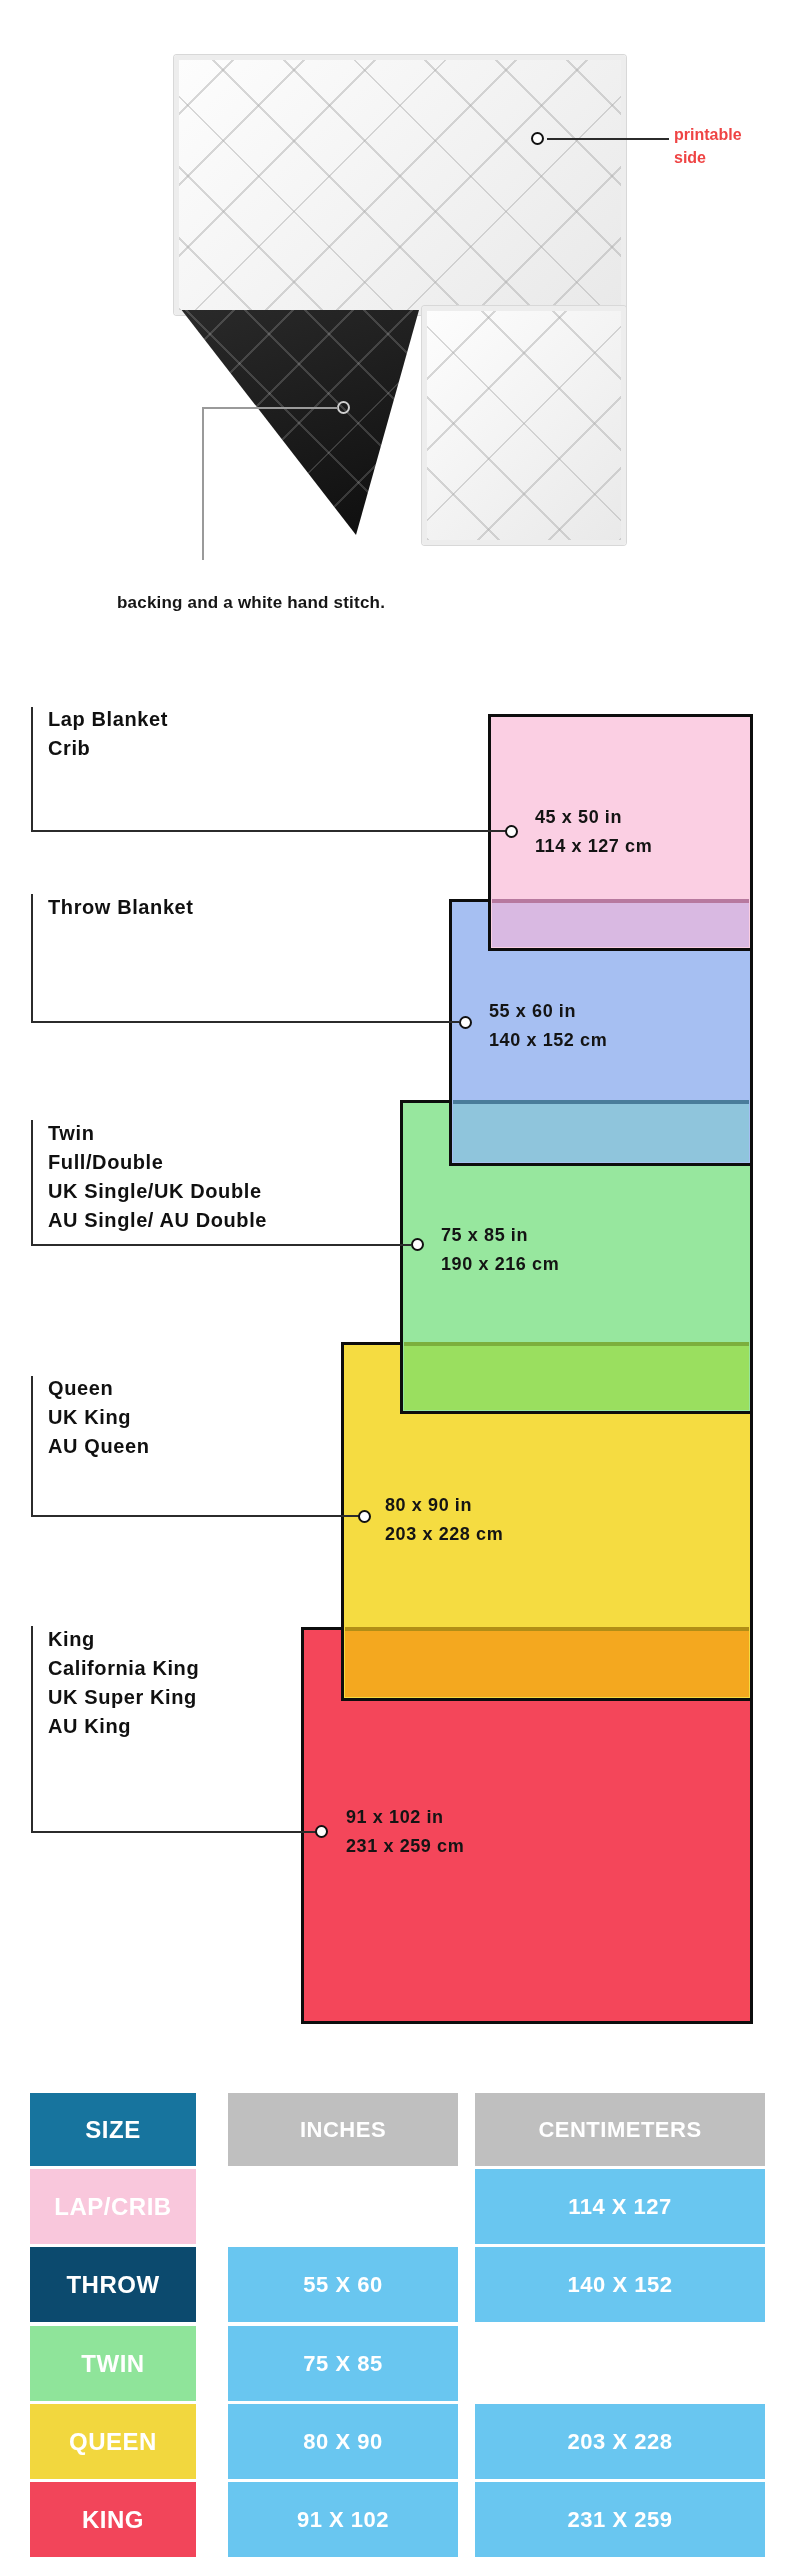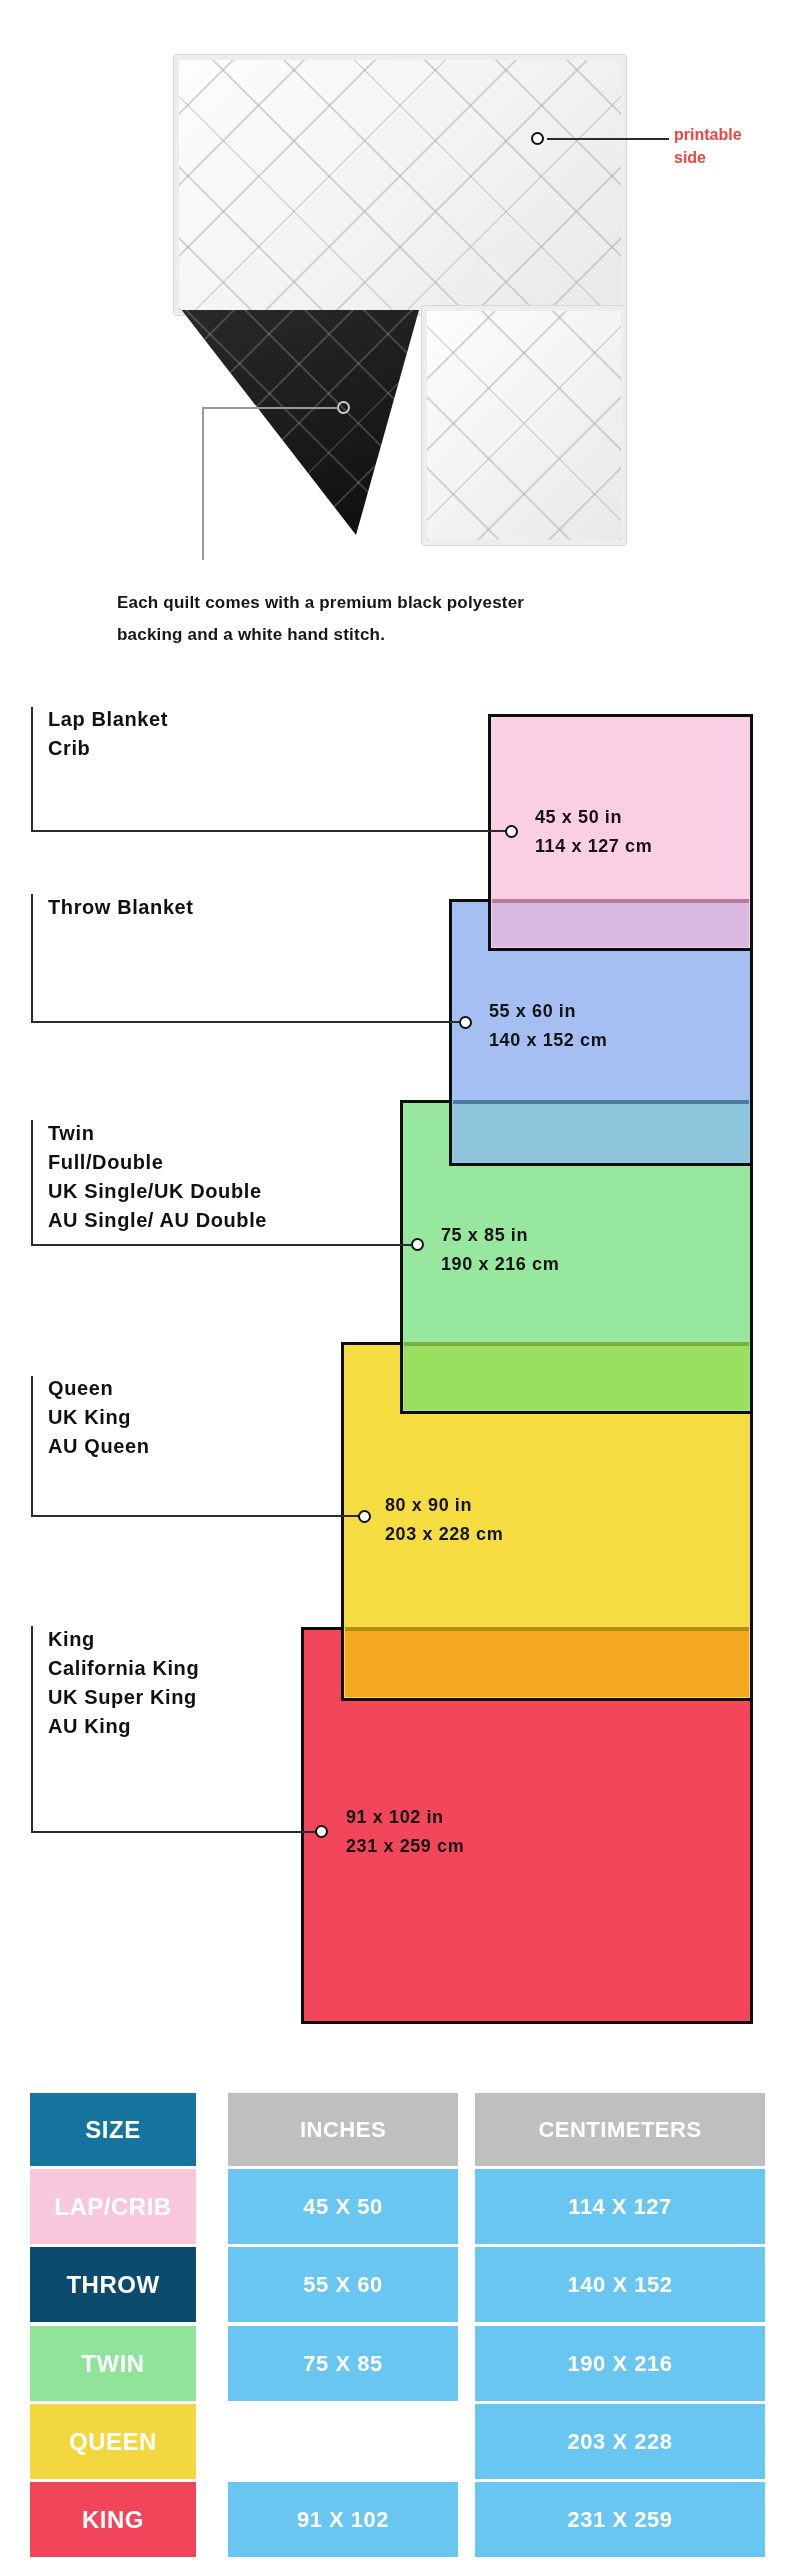--- a/index.html
+++ b/index.html
@@ -93,21 +93,20 @@
   <div class="marker" style="left:531px;top:132px;"></div>
   <div class="lead h-line" style="left:547px;top:138px;width:122px;"></div>
   <div class="printable-label" style="white-space:pre-line">printable
 side</div>
 
   <div class="marker on-dark" style="left:337px;top:401px;"></div>
   <div class="lead h-line" style="left:202px;top:407px;width:136px;background:#9a9a9a;"></div>
   <div class="lead v-line" style="left:202px;top:407px;height:153px;background:#9a9a9a;"></div>
 
   <div class="caption">
-    <div>Each quilt comes with a premium black polyester</div>
     <div>backing and a white hand stitch.</div>
   </div>
 
   <div class="rect rect-red" style="background:#F4465A;"></div>
   <div class="rect rect-yellow" style="background:#F5DC41;"></div>
   <div class="overlap ov-yellow-red" style="background:#F4A81F;"></div>
   <div class="covered-border ln-yellow-red" style="background:#B18E16;"></div>
   <div class="rect rect-green" style="background:#97E79E;"></div>
   <div class="overlap ov-green-yellow" style="background:#9ADF5F;"></div>
   <div class="covered-border ln-green-yellow" style="background:#7CAF3D;"></div>
@@ -180,32 +179,31 @@
   <div class="dim-label dim-king">
     <div>91 x 102 in</div>
     <div>231 x 259 cm</div>
   </div>
 
   <div class="cell hdr hdr-size col-size row-h" style="background:#17749E;">SIZE</div>
   <div class="cell hdr col-in  row-h" style="background:#BFBFBF;">INCHES</div>
   <div class="cell hdr col-cm  row-h" style="background:#BFBFBF;">CENTIMETERS</div>
 
   <div class="cell lbl-cell col-size row-0" style="background:#F9C7DC;">LAP/CRIB</div>
-  <div class="cell val-cell col-in  row-0" style="background:#69C6F0;">45 X 50</div>
   <div class="cell val-cell col-cm  row-0" style="background:#69C6F0;">114 X 127</div>
 
   <div class="cell lbl-cell col-size row-1" style="background:#0c4a6e;">THROW</div>
   <div class="cell val-cell col-in  row-1" style="background:#69C6F0;">55 X 60</div>
   <div class="cell val-cell col-cm  row-1" style="background:#69C6F0;">140 X 152</div>
 
   <div class="cell lbl-cell col-size row-2" style="background:#8FE49A;">TWIN</div>
   <div class="cell val-cell col-in  row-2" style="background:#69C6F0;">75 X 85</div>
-  <div class="cell val-cell col-cm  row-2" style="background:#69C6F0;">190 X 216</div>
 
   <div class="cell lbl-cell col-size row-3" style="background:#F2D73E;">QUEEN</div>
+  <div class="cell val-cell col-in  row-3" style="background:#69C6F0;">80 X 90</div>
   <div class="cell val-cell col-cm  row-3" style="background:#69C6F0;">203 X 228</div>
 
   <div class="cell lbl-cell col-size row-4" style="background:#F2455A;">KING</div>
   <div class="cell val-cell col-in  row-4" style="background:#69C6F0;">91 X 102</div>
   <div class="cell val-cell col-cm  row-4" style="background:#69C6F0;">231 X 259</div>
 
 </div>
 
 
 </body></html>

